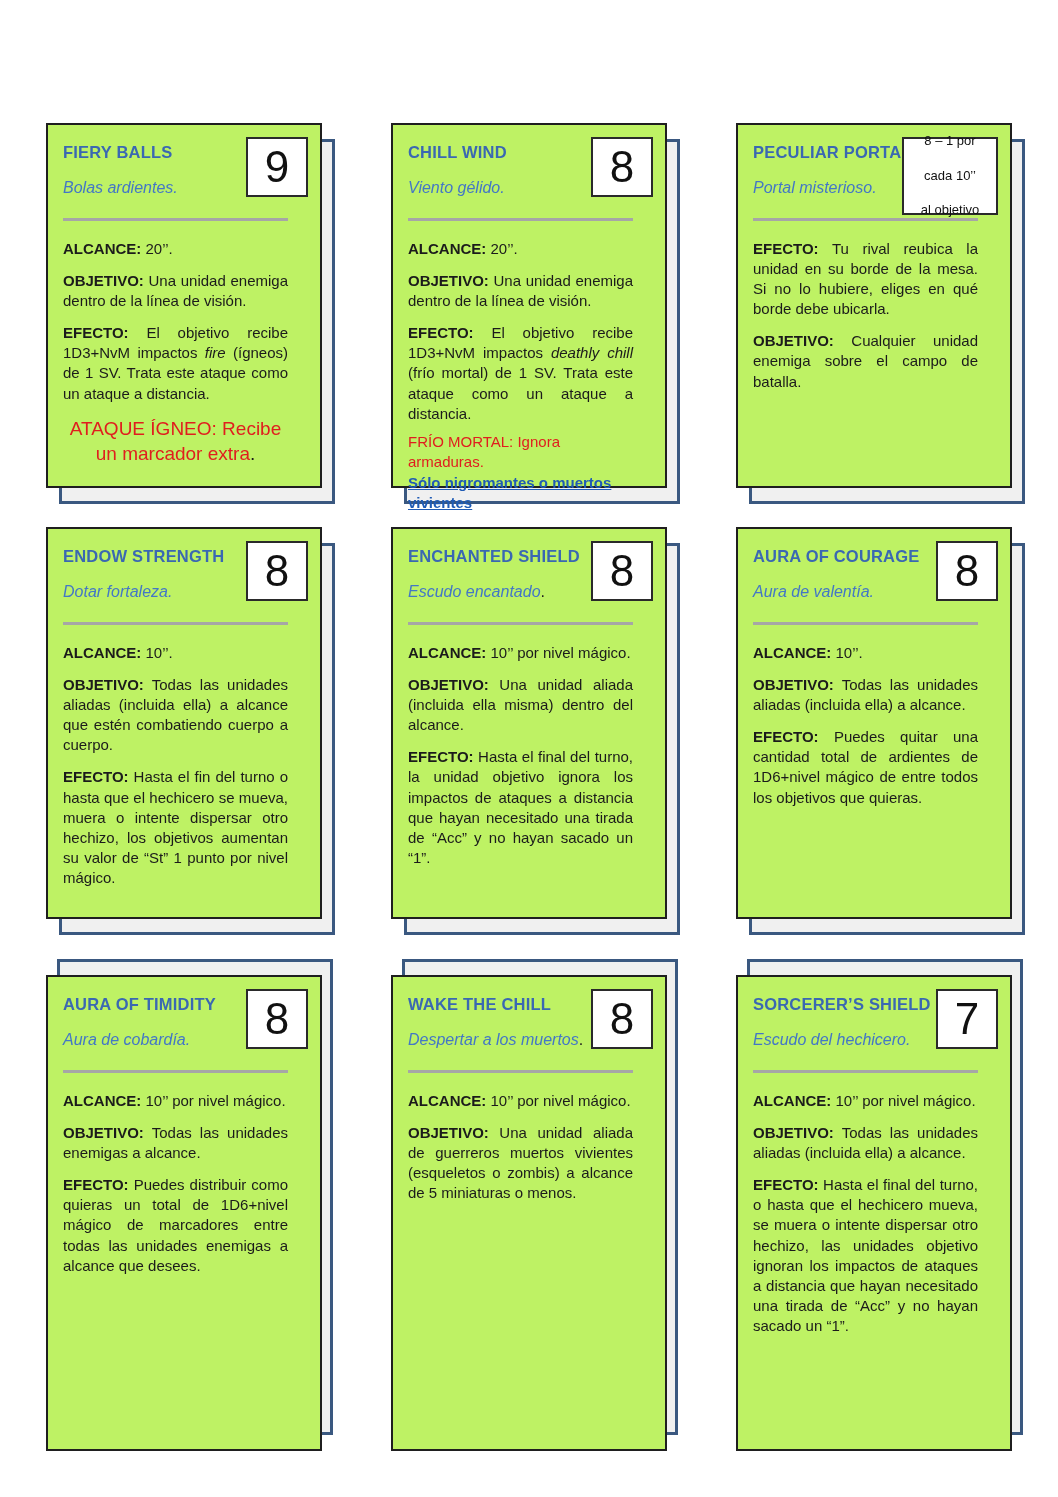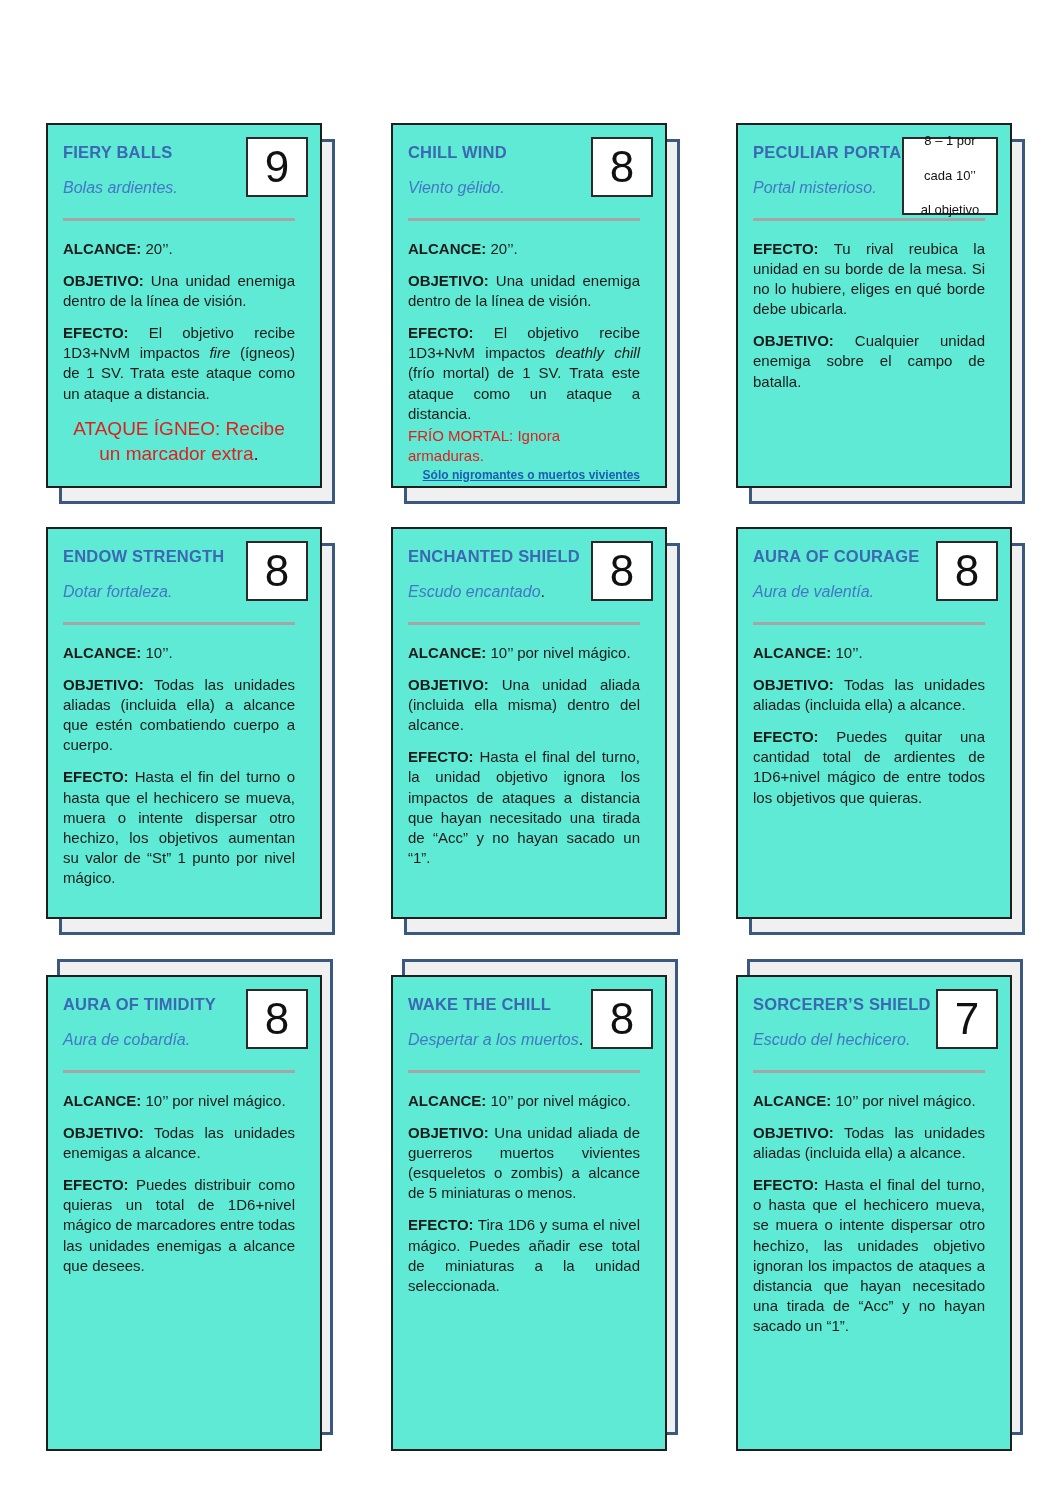--- a/index.html
+++ b/index.html
@@ -36,24 +36,24 @@
     position:absolute;width:100%;height:100%;
     background:var(--back-fill,var(--back_fill));
     border:3px solid var(--back_border);
     box-sizing:border-box;
     z-index:0;
   }
   .card-row.r1 .card-back,.card-row.r2 .card-back{left:13px;top:16px;}
   .card-row.r3 .card-back{left:11px;top:-16px;}
   .card-front{
     position:absolute;inset:0;
-    background:#5eead4;
+    background:#bef264;
     border:2px solid var(--front_border);
     box-sizing:border-box;
-    padding:12px 25px 8px 15px;
+    padding:12px 32px 8px 15px;
     z-index:1;
   }
   .card-title{
     margin:6px 0 0 0;
     font-size:16.5px;
     font-weight:bold;
     color:var(--title_blue);
     letter-spacing:.2px;
   }
   .card-subtitle{
@@ -80,22 +80,22 @@
   .divider{margin-top:21px;height:3px;background:var(--divider_gray);}
   .card-body{margin-top:18px;}
   .card-body p{
     margin:0 0 12px 0;
     font-size:15px;line-height:1.34;
     color:var(--body_text);
     text-align:justify;
   }
   .card-body p.note-sm{font-size:19px;text-align:center;}
   .card-body p.note{text-align:left;margin-bottom:1px;}
-  .card-body p.mb2{margin-bottom:2px;}
-  .card-body p.plink{text-align:right;font-size:12px;font-weight:bold;margin:0 0 0 0;}
+  .card-body p.mb2{margin-bottom:8px;}
+  .card-body p.plink{text-align:left;font-size:15px;font-weight:bold;margin:0 0 0 0;}
   .card-body p.plink span{color:var(--link_blue);text-decoration:underline;}
   span.b{font-weight:bold;}
   span.i{font-style:italic;}
   span.red{color:var(--red);}
   span.dark{color:var(--body_text);font-style:normal;}
 </style>
 </head>
 <body>
 
 <div class="grid" id="cards-root">
@@ -211,21 +211,20 @@
       <div class="card-wrap">
     <div class="card-back"></div>
     <div class="card-front">
       <div class="card-title">WAKE THE CHILL</div>
       <div class="card-subtitle"><span>Despertar a los muertos</span><span class="dark">.</span></div>
       <div class="cost-box cost-number">8</div>
       <div class="divider"></div>
       <div class="card-body">
             <p><span class="b">ALCANCE:</span><span> 10’’ por nivel mágico.</span></p>
             <p><span class="b">OBJETIVO:</span><span> Una unidad aliada de guerreros muertos vivientes (esqueletos o zombis) a alcance de 5 miniaturas o menos.</span></p>
-            <p><span class="b">EFECTO:</span><span> Tira 1D6 y suma el nivel mágico. Puedes añadir ese total de miniaturas a la unidad seleccionada.</span></p>
           </div>
     </div>
   </div>
       <div class="card-wrap">
     <div class="card-back"></div>
     <div class="card-front">
       <div class="card-title">SORCERER’S SHIELD</div>
       <div class="card-subtitle"><span>Escudo del hechicero.</span></div>
       <div class="cost-box cost-number">7</div>
       <div class="divider"></div>

